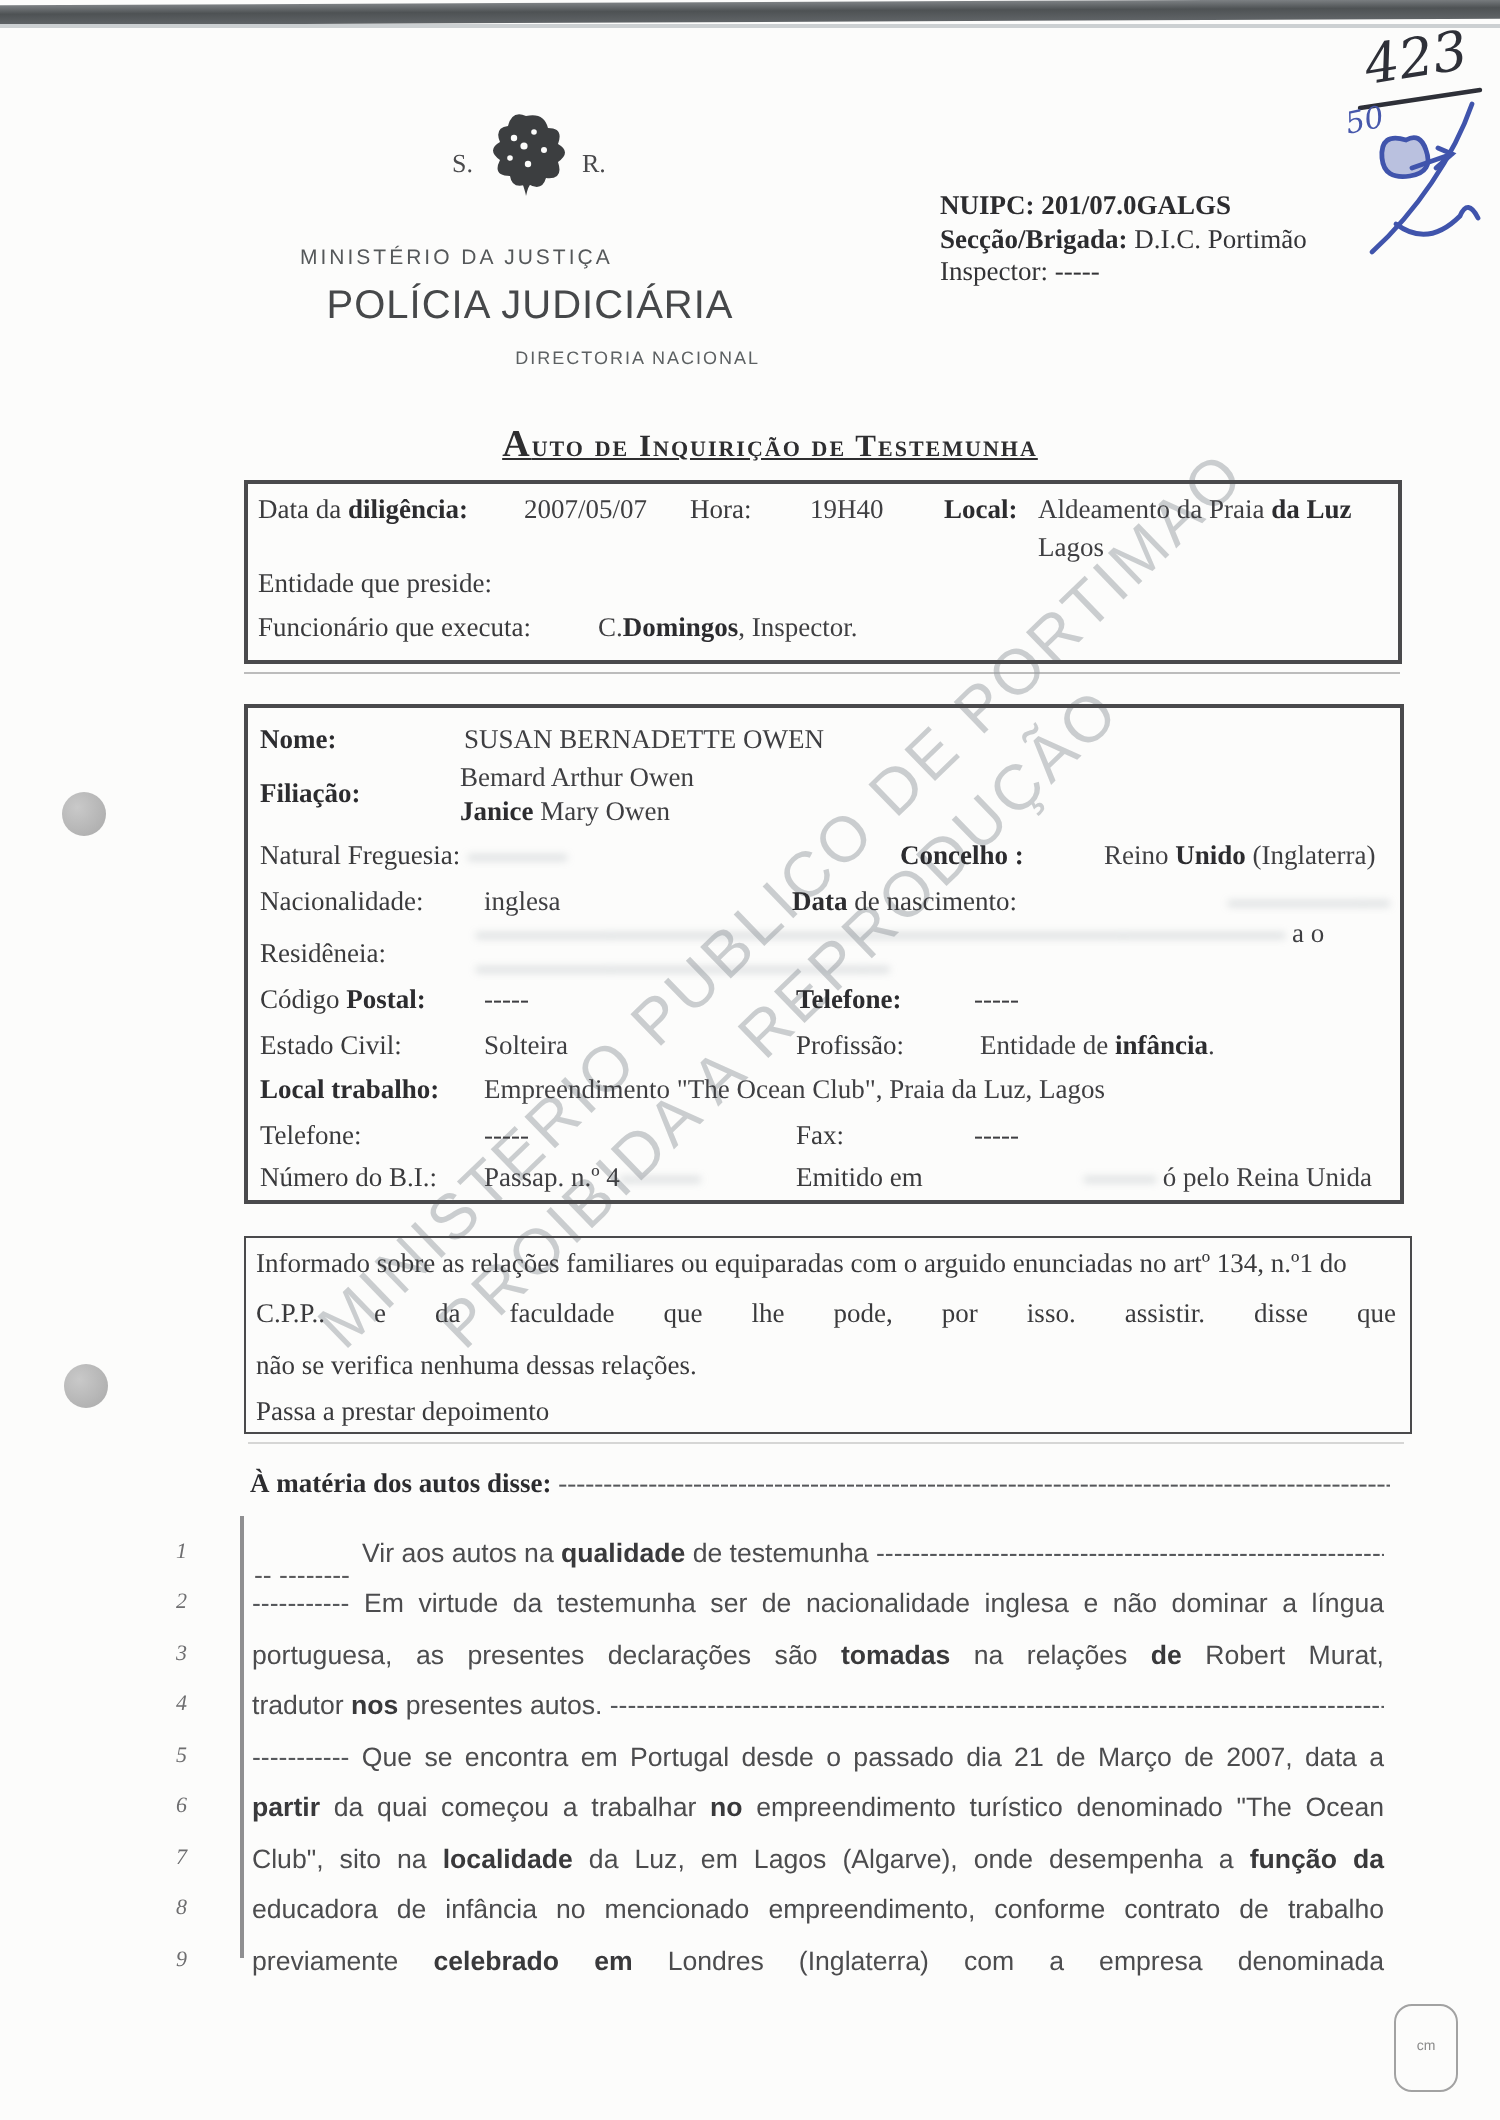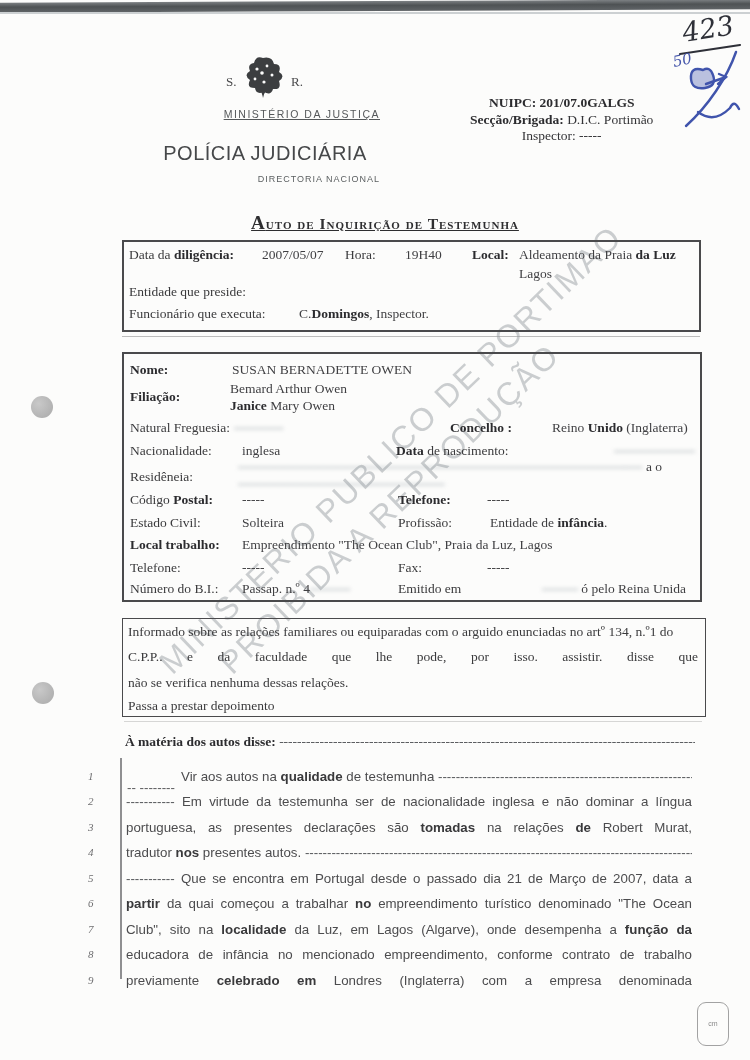--- a/index.html
+++ b/index.html
@@ -16,27 +16,27 @@
   
   .wm{position:absolute;white-space:nowrap;font-family:"Liberation Sans","DejaVu Sans",sans-serif;
       color:#969ca0;opacity:.48;letter-spacing:2px;font-size:32px;transform-origin:0 0;
       transform:rotate(-44deg);z-index:1;pointer-events:none;}
   .wm1{left:152px;top:655px;} .wm2{left:212px;top:655px;}
   .z2{z-index:2;}
   
   .hdr-sr{position:absolute;top:74px;font-size:13px;color:#4a4a4c;}
   .hdr-s{left:226px;} .hdr-r{left:291px;}
   .crest{position:absolute;left:243px;top:54px;width:40px;height:46px;}
-  .ministry{position:absolute;left:150px;top:108px;width:230px;text-align:right;
-            font-family:"Liberation Sans",sans-serif;font-size:10.5px;letter-spacing:1.5px;color:#55585a;text-decoration:underline;}
+  .ministry{position:absolute;left:150px;top:123px;width:230px;text-align:left;
+            font-family:"Liberation Sans",sans-serif;font-size:10.5px;letter-spacing:1.5px;color:#55585a;}
   .orgname{position:absolute;left:135px;top:142px;width:260px;text-align:center;
            font-family:"Liberation Sans",sans-serif;font-size:20px;letter-spacing:.5px;color:#46484a;}
   .directorate{position:absolute;left:150px;top:174px;width:230px;text-align:right;
            font-family:"Liberation Sans",sans-serif;font-size:9px;letter-spacing:1px;color:#5c6062;}
-  .caseblock{position:absolute;left:470px;top:95px;font-size:13.5px;line-height:16.5px;color:#333336;text-align:center;}
+  .caseblock{position:absolute;left:470px;top:95px;font-size:13.5px;line-height:16.5px;color:#333336;}
   
   .doc-title{position:absolute;left:180px;top:212px;width:410px;text-align:center;
              font-variant:small-caps;font-weight:bold;font-size:15.5px;letter-spacing:1px;color:#2e2e30;text-decoration:underline;}
   .doc-title::first-letter{font-size:19px;}
   
   .fbox{position:absolute;left:122px;border:2px solid #4a4a4c;background:transparent;font-size:13.5px;}
   .box1{top:240px;width:575px;height:88px;}
   .box2{top:352px;width:576px;height:246px;}
   .box3{top:618px;width:582px;height:97px;border-width:1.5px;}
   .ghostline{position:absolute;background:#bcbcbc;height:1px;}

